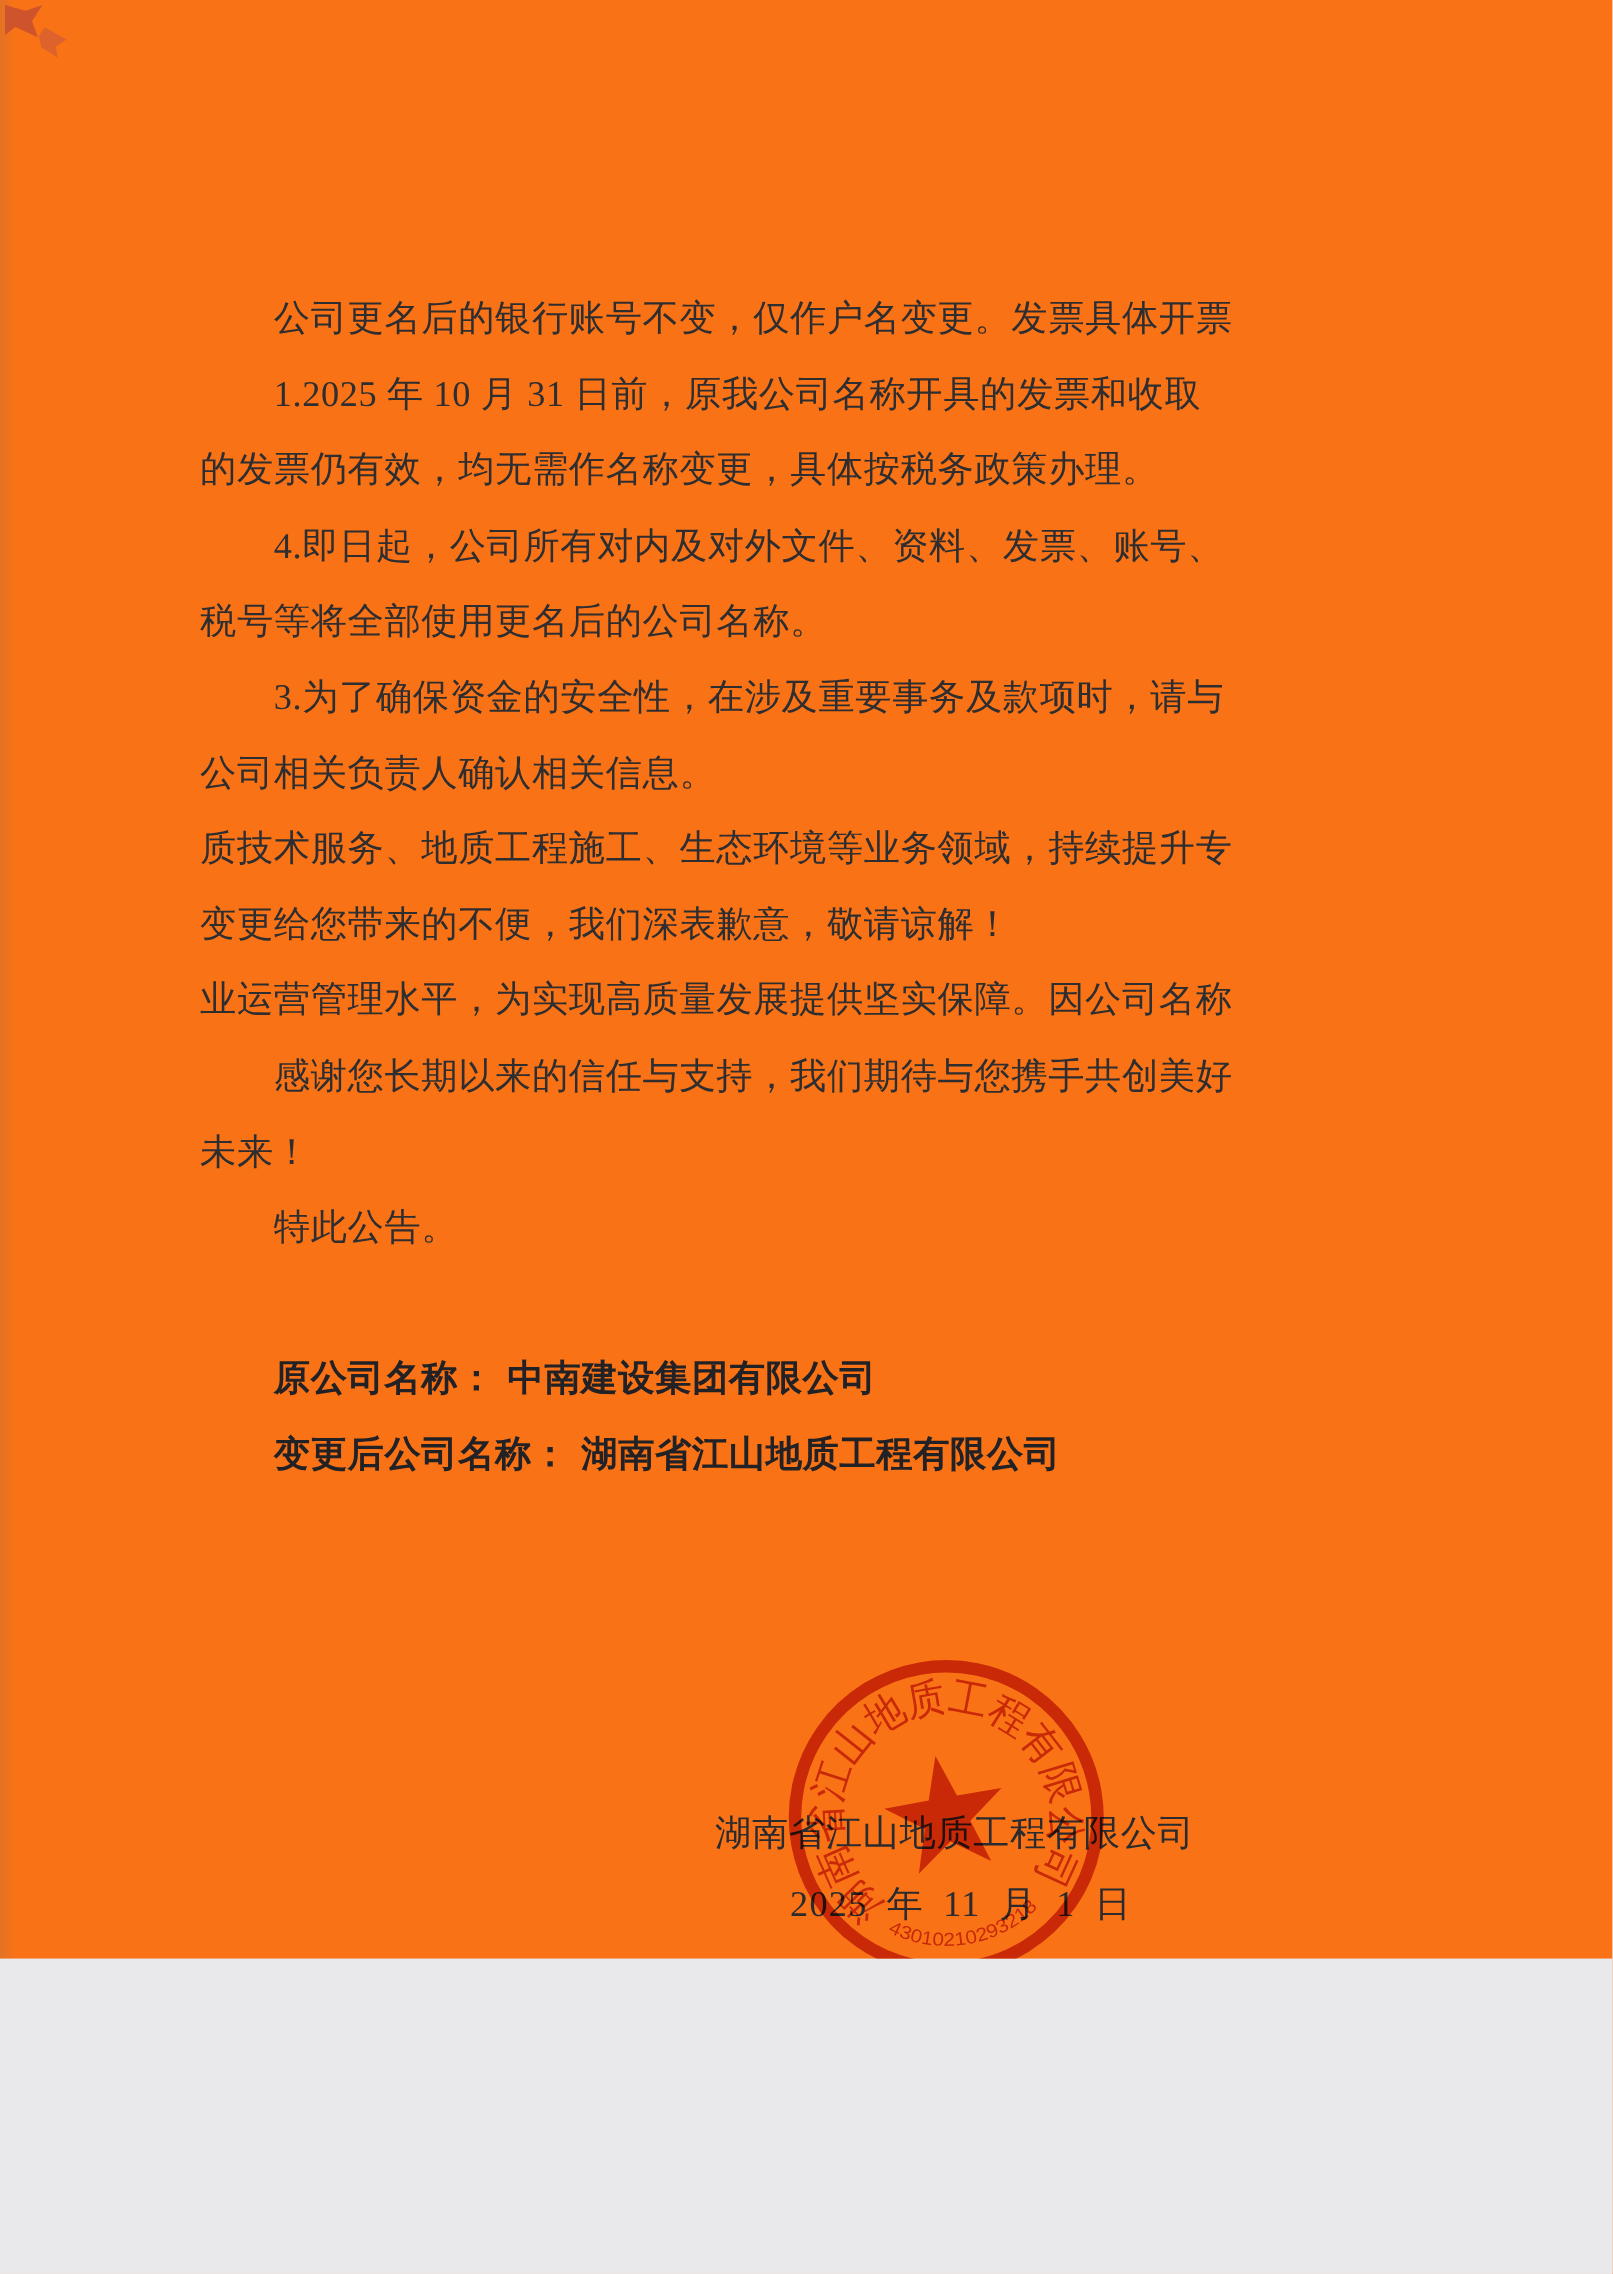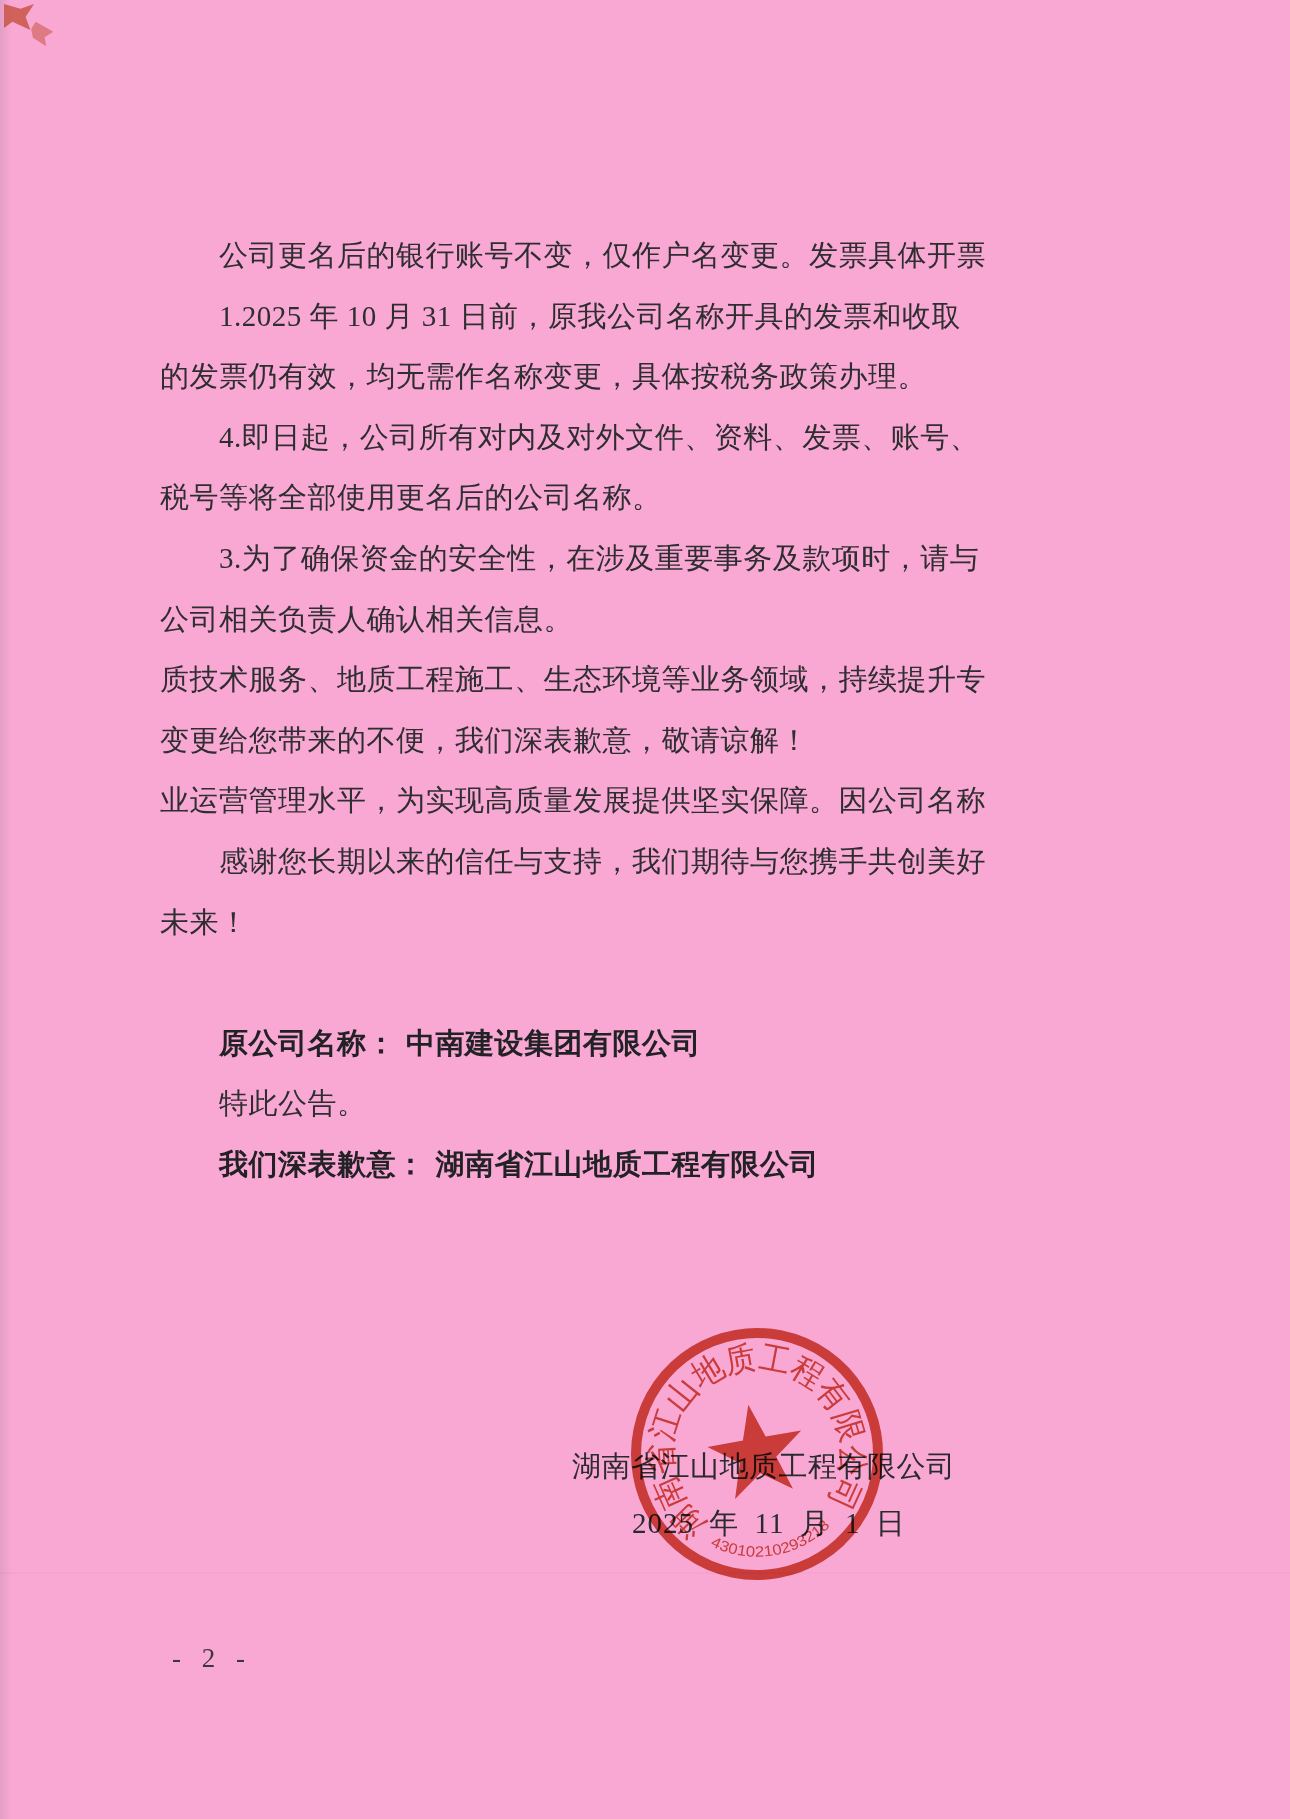--- a/index.html
+++ b/index.html
@@ -1,18 +1,18 @@
 <!DOCTYPE html>
 <html><head>
 <meta charset="utf-8">
 <style>
   html,body { margin:0; padding:0; background:#e9e9ec; }
   .page {
-    position:relative; width:1290px; height:1819px;
-    background:#f9a8d4; overflow:hidden;
+    position:relative; width:1290px; height:1567px;
+    background:#f97316; overflow:hidden;
     font-family:"Liberation Serif","DejaVu Serif",serif;
     color:#2e2e31;
   }
   .edge-shade {
     position:absolute; left:0; top:0; width:12px; height:100%;
     background:linear-gradient(to right, rgba(110,110,118,.16), rgba(110,110,118,0));
     pointer-events:none;
   }
   .scan-line {
     position:absolute; left:0; top:1572px; width:100%; height:2px;
@@ -71,27 +71,27 @@
     <div class="line">的发票仍有效，均无需作名称变更，具体按税务政策办理。</div>
     <div class="line indent">4.即日起，公司所有对内及对外文件、资料、发票、账号、</div>
     <div class="line">税号等将全部使用更名后的公司名称。</div>
     <div class="line indent">3.为了确保资金的安全性，在涉及重要事务及款项时，请与</div>
     <div class="line">公司相关负责人确认相关信息。</div>
     <div class="line">质技术服务、地质工程施工、生态环境等业务领域，持续提升专</div>
     <div class="line">变更给您带来的不便，我们深表歉意，敬请谅解！</div>
     <div class="line">业运营管理水平，为实现高质量发展提供坚实保障。因公司名称</div>
     <div class="line indent">感谢您长期以来的信任与支持，我们期待与您携手共创美好</div>
     <div class="line">未来！</div>
+    <div class="line indent">特此公告。</div>
+
     <div class="line indent bold gap-before">
       <span>原公司名称：</span><span class="name-value">中南建设集团有限公司</span>
     </div>
-
-    <div class="line indent">特此公告。</div>
     <div class="line indent bold">
-      <span>我们深表歉意：</span><span class="name-value">湖南省江山地质工程有限公司</span>
+      <span>变更后公司名称：</span><span class="name-value">湖南省江山地质工程有限公司</span>
     </div>
   </div>
 
   <div class="sig-company">湖南省江山地质工程有限公司</div>
   <div class="sig-date">2025 年 11 月 1 日</div>
 
   <svg class="seal" viewBox="-150 -150 300 300" aria-hidden="true">
     <defs>
       <path id="sealTopArc" d="M -60.1,60.1 A 85,85 0 1 1 60.1,60.1" fill="none"></path>
       <path id="sealBottomArc" d="M -62,82 A 103,103 0 0 0 62,82" fill="none"></path>

